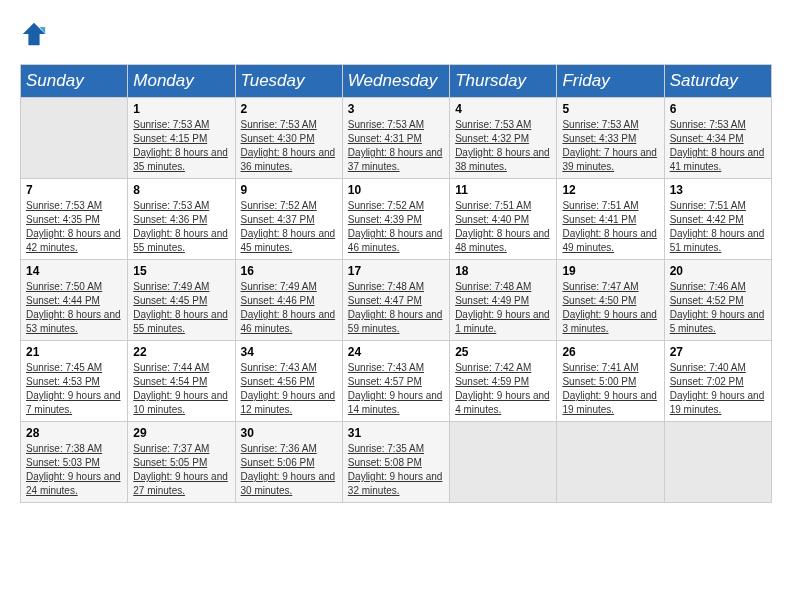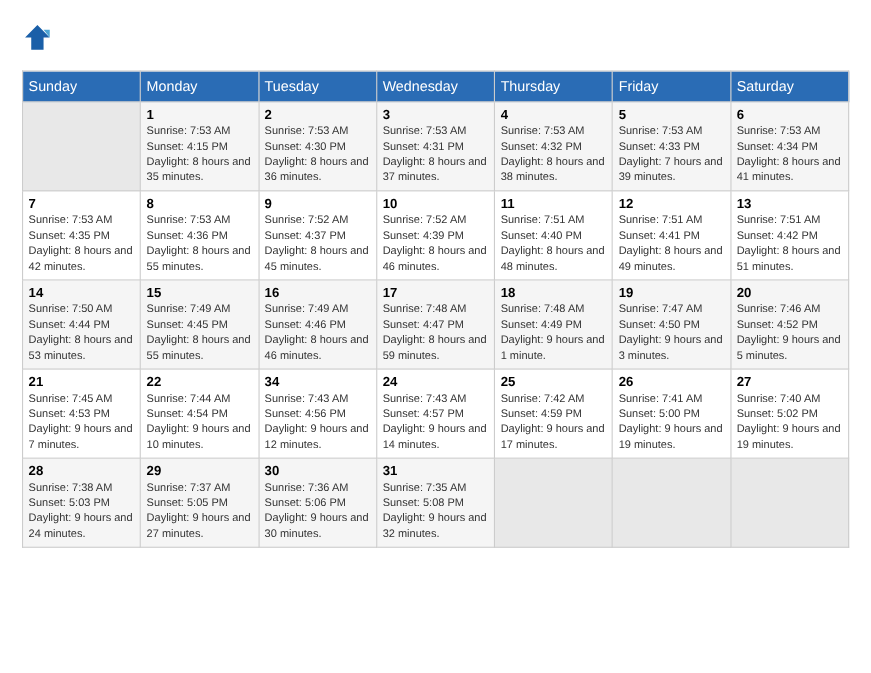--- a/index.html
+++ b/index.html
@@ -48,23 +48,24 @@
     table {
       width: 100%;
       border-collapse: collapse;
       font-size: 11px;
     }
     thead tr th {
       background-color: #2a6cb5;
       color: #fff;
       padding: 6px 5px;
       text-align: left;
-      font-size: 13px;
+      font-size: 17px;
       font-weight: normal;
       border: 1px solid #ccc;
+      font-style: italic;
     }
     tbody tr td {
       border: 1px solid #ccc;
       vertical-align: top;
       padding: 4px 5px;
       height: 80px;
       width: calc(100% / 7);
     }
     tbody tr:nth-child(odd) td {
       background-color: #f5f5f5;
@@ -75,20 +76,21 @@
     .day-number {
       font-weight: bold;
       font-size: 12px;
       display: block;
       margin-bottom: 2px;
     }
     .day-info {
       font-size: 10px;
       color: #333;
       line-height: 1.4;
+      text-decoration: underline;
     }
     .empty-cell {
       background-color: #e8e8e8 !important;
     }
   </style>
 </head>
 <body>
 
 <div class="header">
   <div class="logo">
@@ -318,36 +320,36 @@
           <span>Sunrise: 7:43 AM</span><br>
           <span>Sunset: 4:57 PM</span><br>
           <span>Daylight: 9 hours and 14 minutes.</span>
         </div>
       </td>
         <td>
         <span class="day-number">25</span>
         <div class="day-info">
           <span>Sunrise: 7:42 AM</span><br>
           <span>Sunset: 4:59 PM</span><br>
-          <span>Daylight: 9 hours and 17 minutes.</span>
+          <span>Daylight: 9 hours and 4 minutes.</span>
         </div>
       </td>
         <td>
         <span class="day-number">26</span>
         <div class="day-info">
           <span>Sunrise: 7:41 AM</span><br>
           <span>Sunset: 5:00 PM</span><br>
           <span>Daylight: 9 hours and 19 minutes.</span>
         </div>
       </td>
         <td>
         <span class="day-number">27</span>
         <div class="day-info">
           <span>Sunrise: 7:40 AM</span><br>
-          <span>Sunset: 5:02 PM</span><br>
+          <span>Sunset: 7:02 PM</span><br>
           <span>Daylight: 9 hours and 19 minutes.</span>
         </div>
       </td>
       </tr>
       <tr>
         <td>
         <span class="day-number">28</span>
         <div class="day-info">
           <span>Sunrise: 7:38 AM</span><br>
           <span>Sunset: 5:03 PM</span><br>

